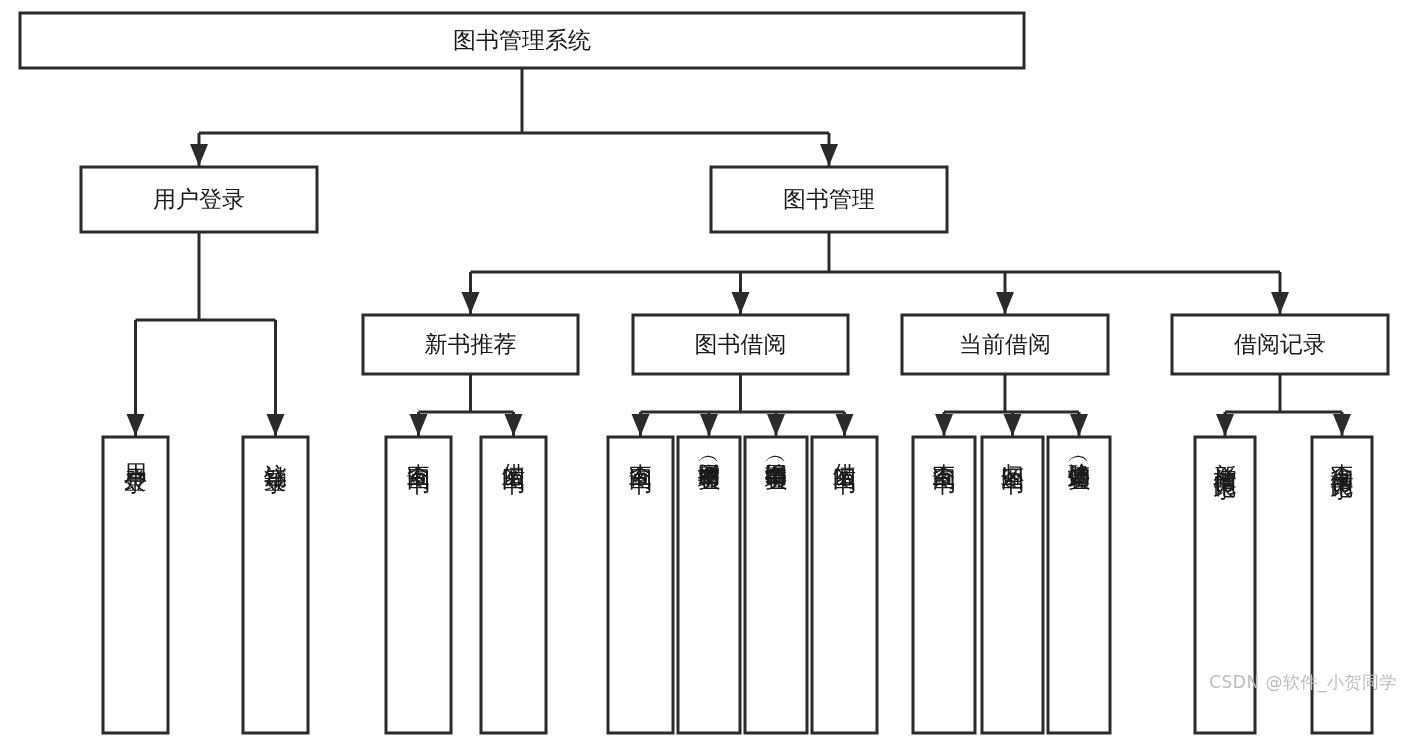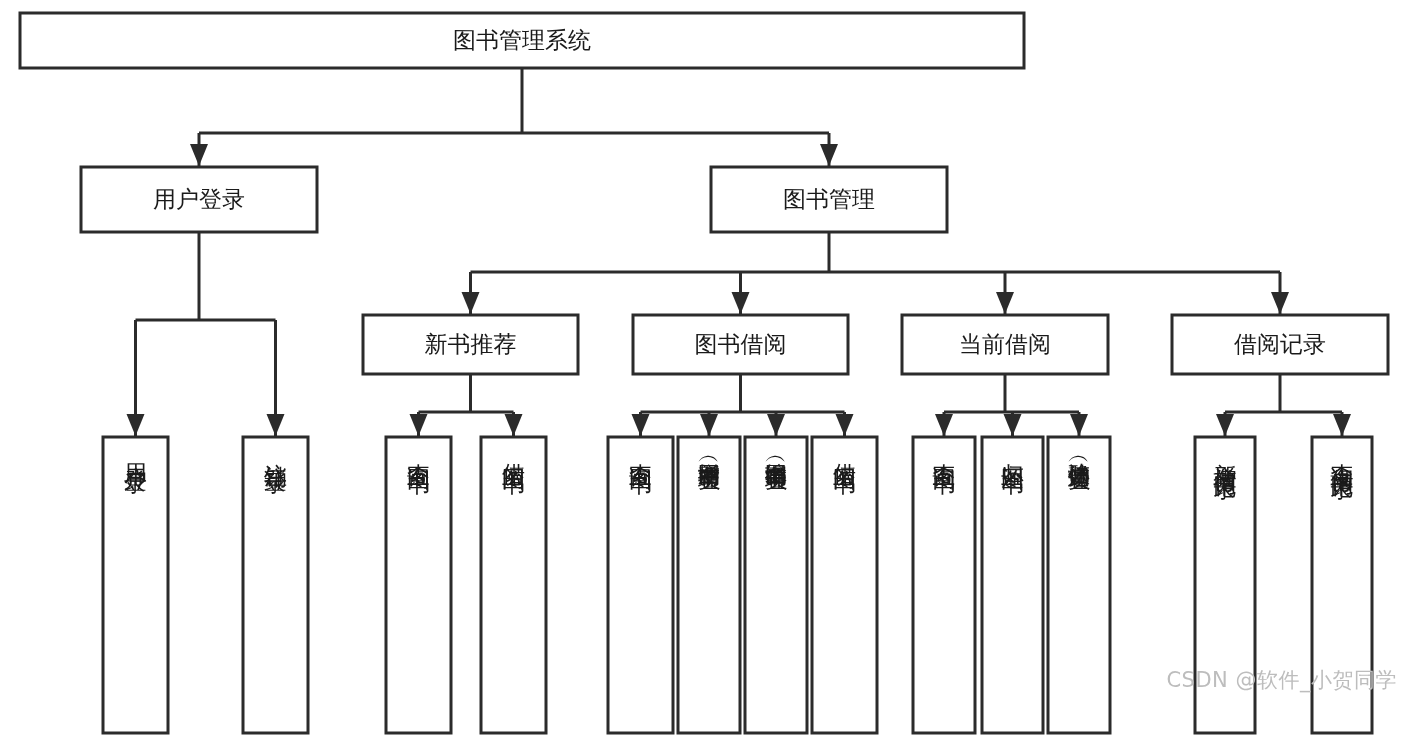--- a/index.html
+++ b/index.html
@@ -64,21 +64,21 @@
     line-height: 1.0;
     color: #1a1a1a;
     letter-spacing: 3px;
     white-space: nowrap;
   }
   .watermark {
     position: absolute;
     right: 8px;
     bottom: 6px;
     font-family: "DejaVu Sans", "Liberation Sans", sans-serif;
-    font-size: 21px;
+    font-size: 17px;
     color: #bdbdbd;
     letter-spacing: 0.5px;
     white-space: nowrap;
   }
 </style>
 </head>
 <body>
 
 <div id="diagram-root">
 

